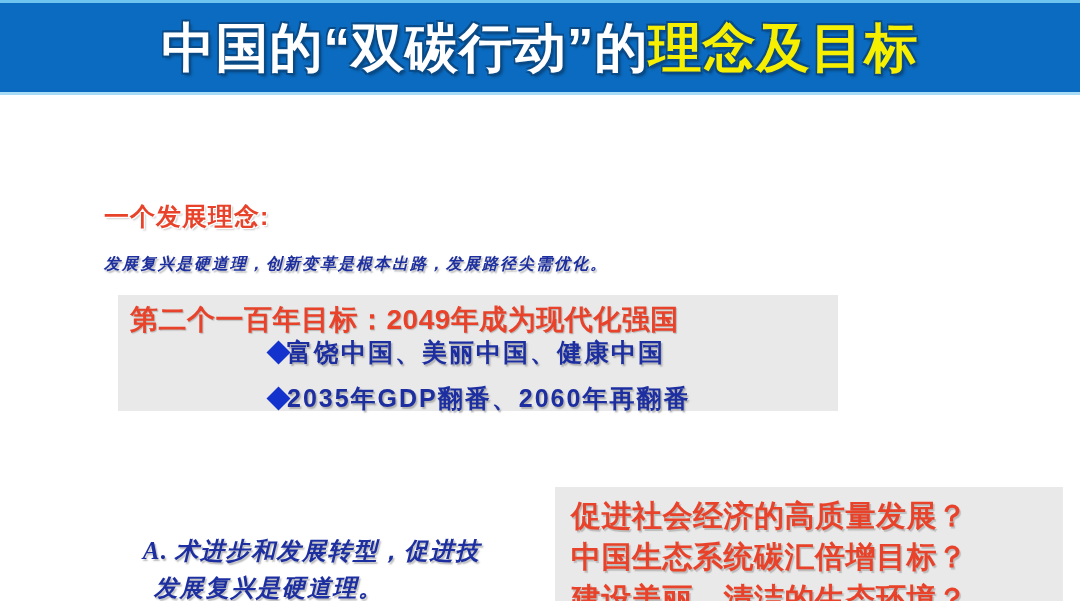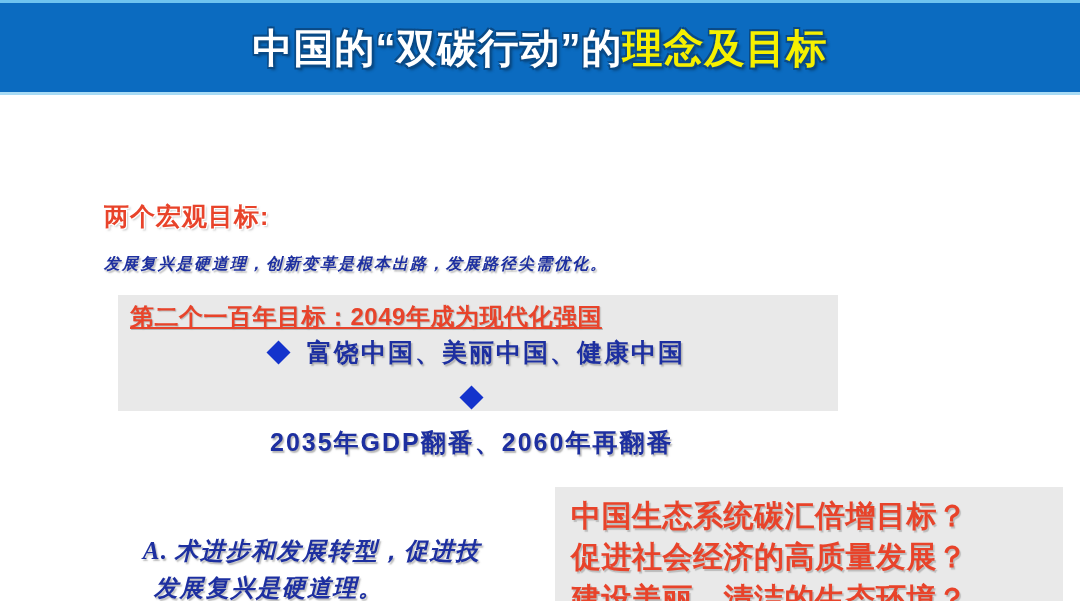--- a/index.html
+++ b/index.html
@@ -24,21 +24,21 @@
     height: 95px;
     background: #0b6bc0;
     border-top: 3px solid #6fc3ef;
     border-bottom: 3px solid #a8dbf5;
     box-sizing: border-box;
     display: flex;
     align-items: center;
     justify-content: center;
   }
   #title-text {
-    font-size: 40px;
+    font-size: 53px;
     font-weight: bold;
     letter-spacing: 1px;
     line-height: 1;
     white-space: nowrap;
     text-shadow:
       -1.6px -1.6px 0 #0a4a86,
        1.6px -1.6px 0 #0a4a86,
       -1.6px  1.6px 0 #0a4a86,
        1.6px  1.6px 0 #0a4a86,
        2.5px 2.5px 3px rgba(0,0,0,0.35);
@@ -94,42 +94,41 @@
     left: 118px;
     top: 200px;
     width: 720px;
     height: 116px;
     background: #e9e9e9;
   }
   #century-title {
     position: absolute;
     left: 12px;
     top: 6px;
-    font-size: 24px;
+    font-size: 28px;
     font-weight: bold;
     color: #e8432a;
     letter-spacing: 0.5px;
     white-space: nowrap;
     text-shadow: 1px 1px 1px rgba(170,170,170,0.8);
-    text-decoration: underline;
   }
   .century-bullet {
     position: absolute;
     font-size: 25px;
     font-weight: bold;
     color: #1d2fa0;
     letter-spacing: 2px;
     white-space: nowrap;
     text-shadow: 1.5px 1.5px 1.5px rgba(150,150,150,0.7);
     display: flex;
     align-items: center;
-    gap: 20px;
+    gap: 0;
   }
   #century-bullet-1 { left: 152px; top: 41px; }
-  #century-bullet-2 { left: 152px; top: 94px; flex-direction: column; }
+  #century-bullet-2 { left: 152px; top: 87px; }
   .diamond {
     display: inline-block;
     width: 17px;
     height: 17px;
     background: #1433cc;
     transform: rotate(45deg);
     flex: none;
   }
 
   
@@ -180,21 +179,21 @@
 <body>
 
 <div id="title-bar">
   <div id="title-text">
     <span class="t-white">中国的“双碳行动”的</span><span class="t-yellow">理念及目标</span>
   </div>
 </div>
 
 <div id="slide-body">
 
-  <div class="section-heading" id="heading-idea">两个宏观目标:</div>
+  <div class="section-heading" id="heading-idea">一个发展理念:</div>
 
   <div id="idea-statement">发展复兴是硬道理，创新变革是根本出路，发展路径尖需优化。</div>
 
   <div id="century-panel">
     <div id="century-title">第二个一百年目标：2049年成为现代化强国</div>
 
     <div class="century-bullet" id="century-bullet-1">
       <span class="diamond"></span>
       <span>富饶中国、美丽中国、健康中国</span>
     </div>
@@ -208,18 +207,18 @@
 
   <div class="goal-item" id="goal-a">
     <span class="goal-marker">A.</span><span>术进步和发展转型，促进技</span><br><span class="goal-indent"></span><span>发展复兴是硬道理。</span>
   </div>
 
   <div class="goal-item" id="goal-b">
     <br><span class="goal-indent"></span>
   </div>
 
   <div id="question-panel">
+    <div class="question-line">促进社会经济的高质量发展？</div>
     <div class="question-line">中国生态系统碳汇倍增目标？</div>
-    <div class="question-line">促进社会经济的高质量发展？</div>
     <div class="question-line">建设美丽、清洁的生态环境？</div>
   </div>
 
 </div>
 
 </body></html>

